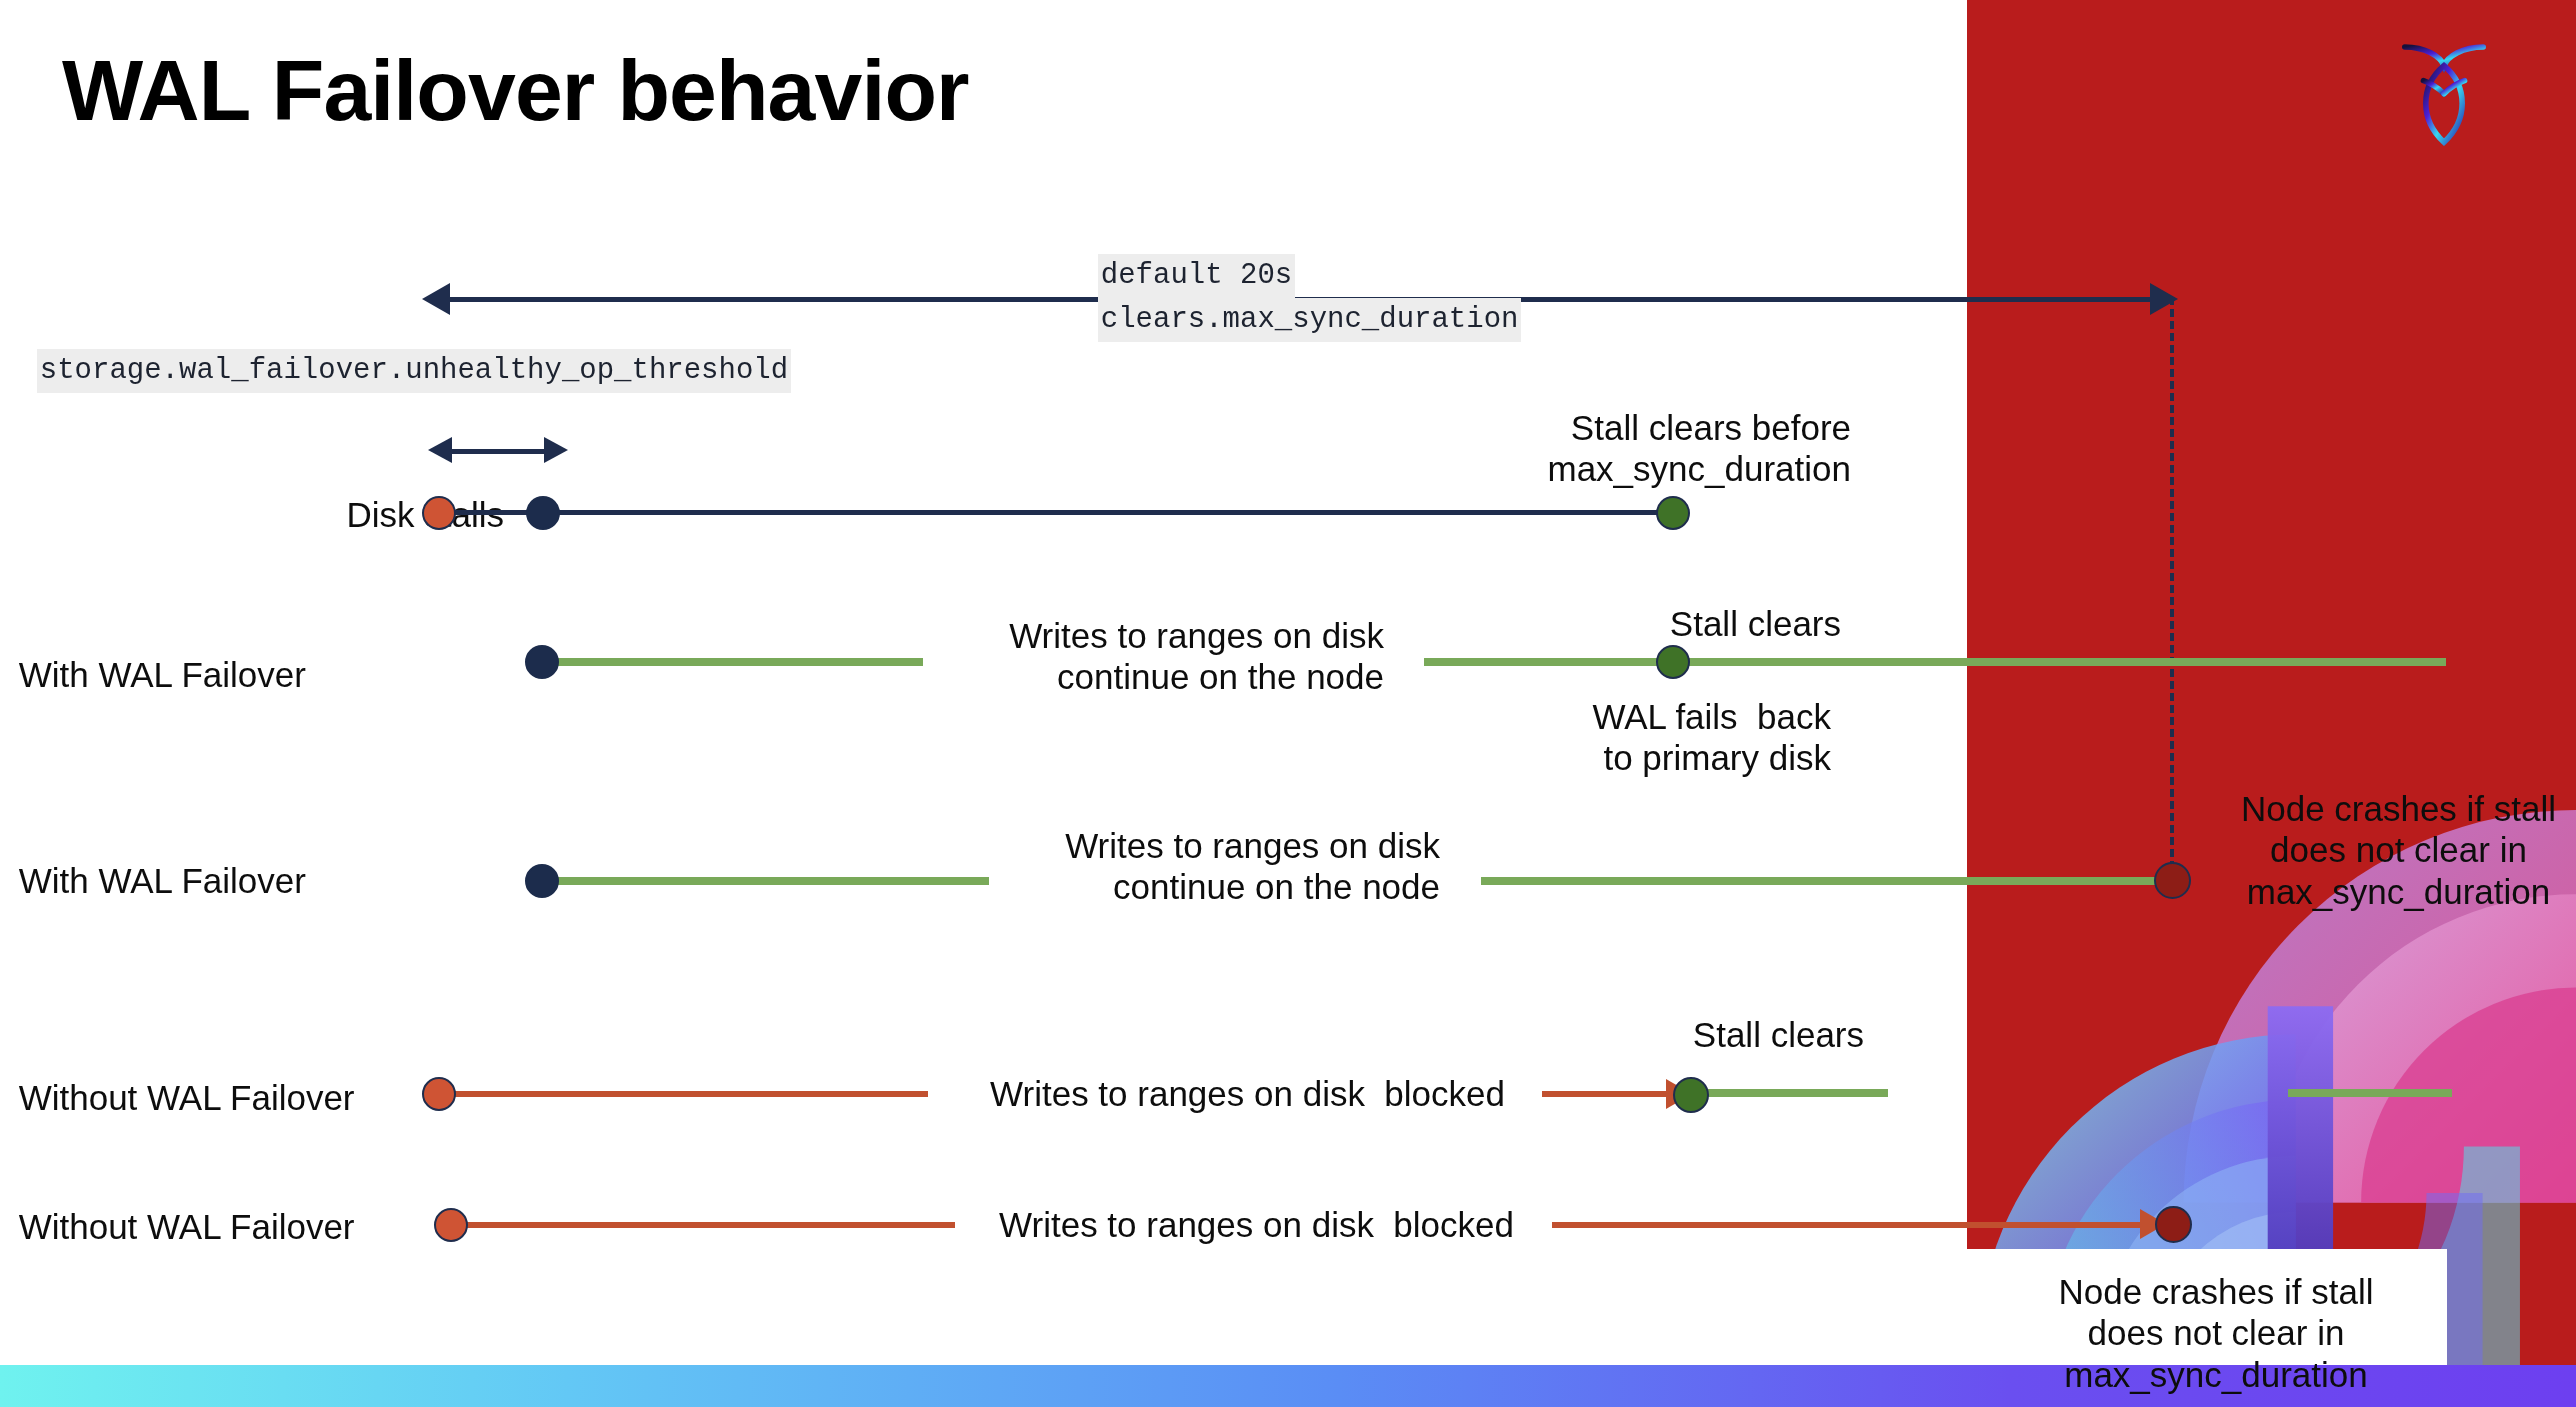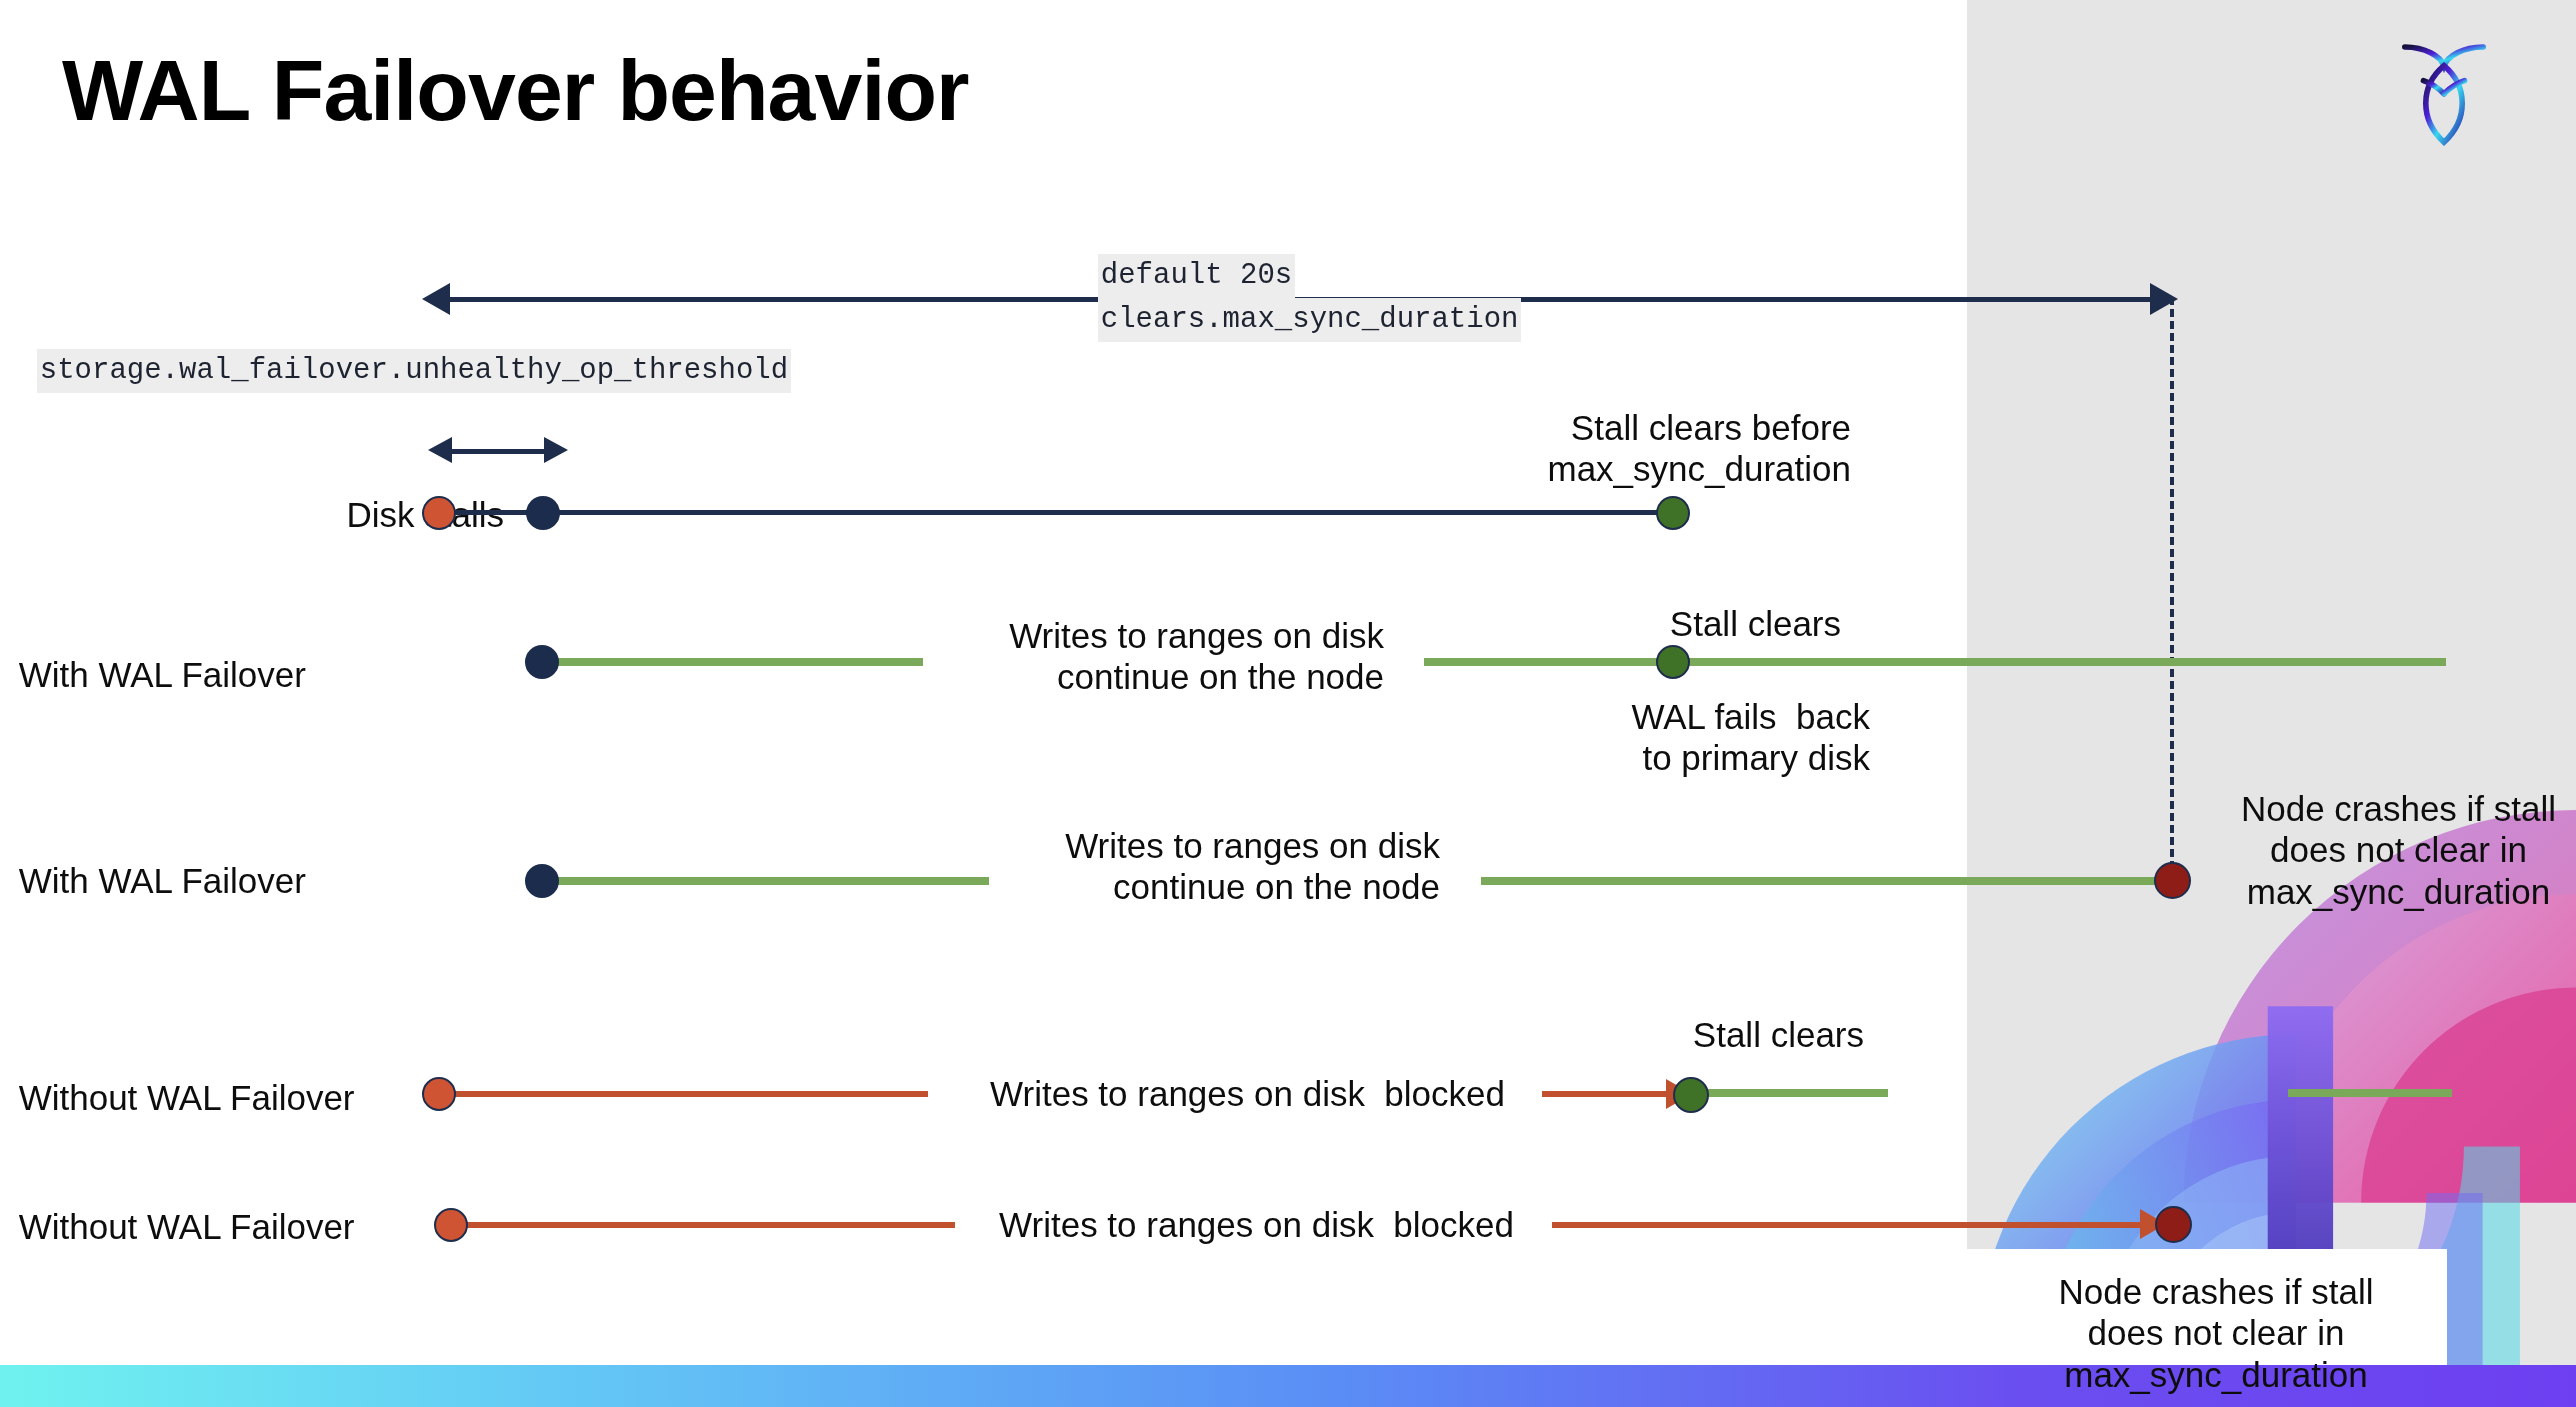--- a/index.html
+++ b/index.html
@@ -3,21 +3,21 @@
 <meta charset="utf-8">
 <style>
   html,body{margin:0;padding:0;}
   body{
     width:2576px;height:1408px;
     background:#ffffff;
     font-family:"Liberation Sans", sans-serif;
     overflow:hidden;
     position:relative;
   }
-  .slide{position:absolute;inset:0;overflow:hidden;background:#e5e5e5;padding-left:30px;}
+  .slide{position:absolute;inset:0;overflow:hidden;background:#b91c1c;padding-left:30px;}
 
   
   .title{
     position:absolute;left:62px;top:45px;
     font-size:86px;font-weight:bold;color:#000;
     letter-spacing:-0.9px;line-height:1.05;
     white-space:nowrap;
   }
 
   
@@ -173,21 +173,21 @@
 
   <div class="hline green" style="left:540px;top:658px;width:383px;"></div>
   <div class="hline green" style="left:1424px;top:658px;width:1022px;"></div>
 
   <div class="dot dot-navy" style="left:525px;top:645px;width:34px;height:34px;"></div>
   <div class="dot dot-green" style="left:1656px;top:645px;width:34px;height:34px;"></div>
 
   <div class="txt note c" style="left:935px;top:615px;width:449px;">Writes to ranges on disk
 continue on the node</div>
   <div class="txt note c" style="left:1514px;top:603px;width:327px;">Stall clears</div>
-  <div class="txt note c" style="left:1496px;top:696px;width:374px;">WAL fails  back
+  <div class="txt note c" style="left:1457px;top:696px;width:374px;">WAL fails  back
 to primary disk</div>
 
   <div class="txt lbl l" style="left:18.7px;top:860px;width:486px;text-align:left;">With WAL Failover</div>
 
   <div class="hline green" style="left:540px;top:877px;width:449px;"></div>
   <div class="hline green" style="left:1481px;top:877px;width:692px;"></div>
 
   <div class="dot dot-navy" style="left:525px;top:864px;width:34px;height:34px;"></div>
   <div class="dot dot-darkred" style="left:2154px;top:862px;width:37px;height:37px;"></div>
 

